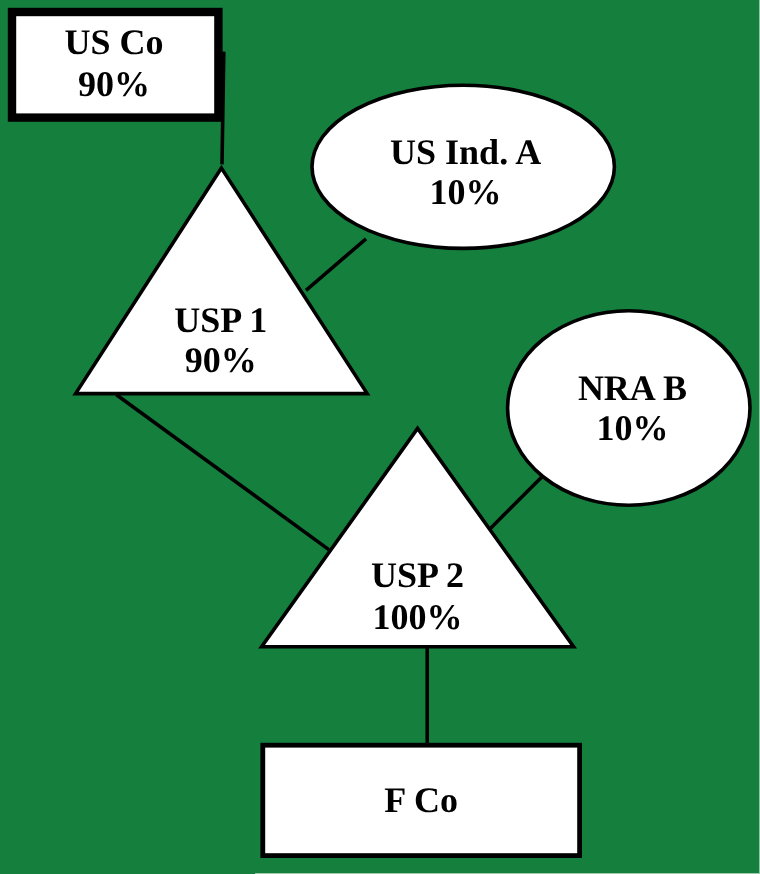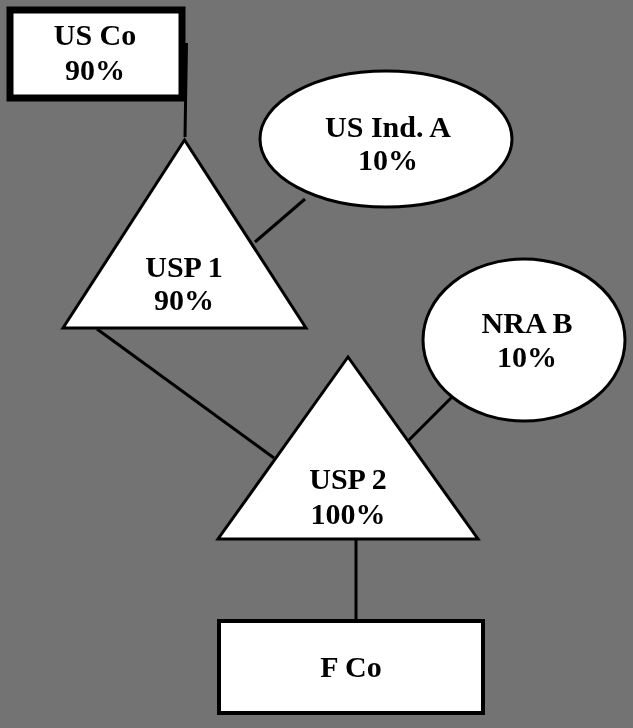--- a/index.html
+++ b/index.html
@@ -4,21 +4,21 @@
 <style>
   html, body {
     margin: 0;
     padding: 0;
     background: #ffffff;
   }
   .canvas {
     position: relative;
     width: 633px;
     height: 728px;
-    background: #737373;
+    background: #15803d;
     overflow: hidden;
     text-align: center;
   }
   svg { display: block; }
   .shape {
     fill: #ffffff;
     stroke: #000000;
     stroke-width: 3;
   }
   .shape.thick { stroke-width: 7; }

